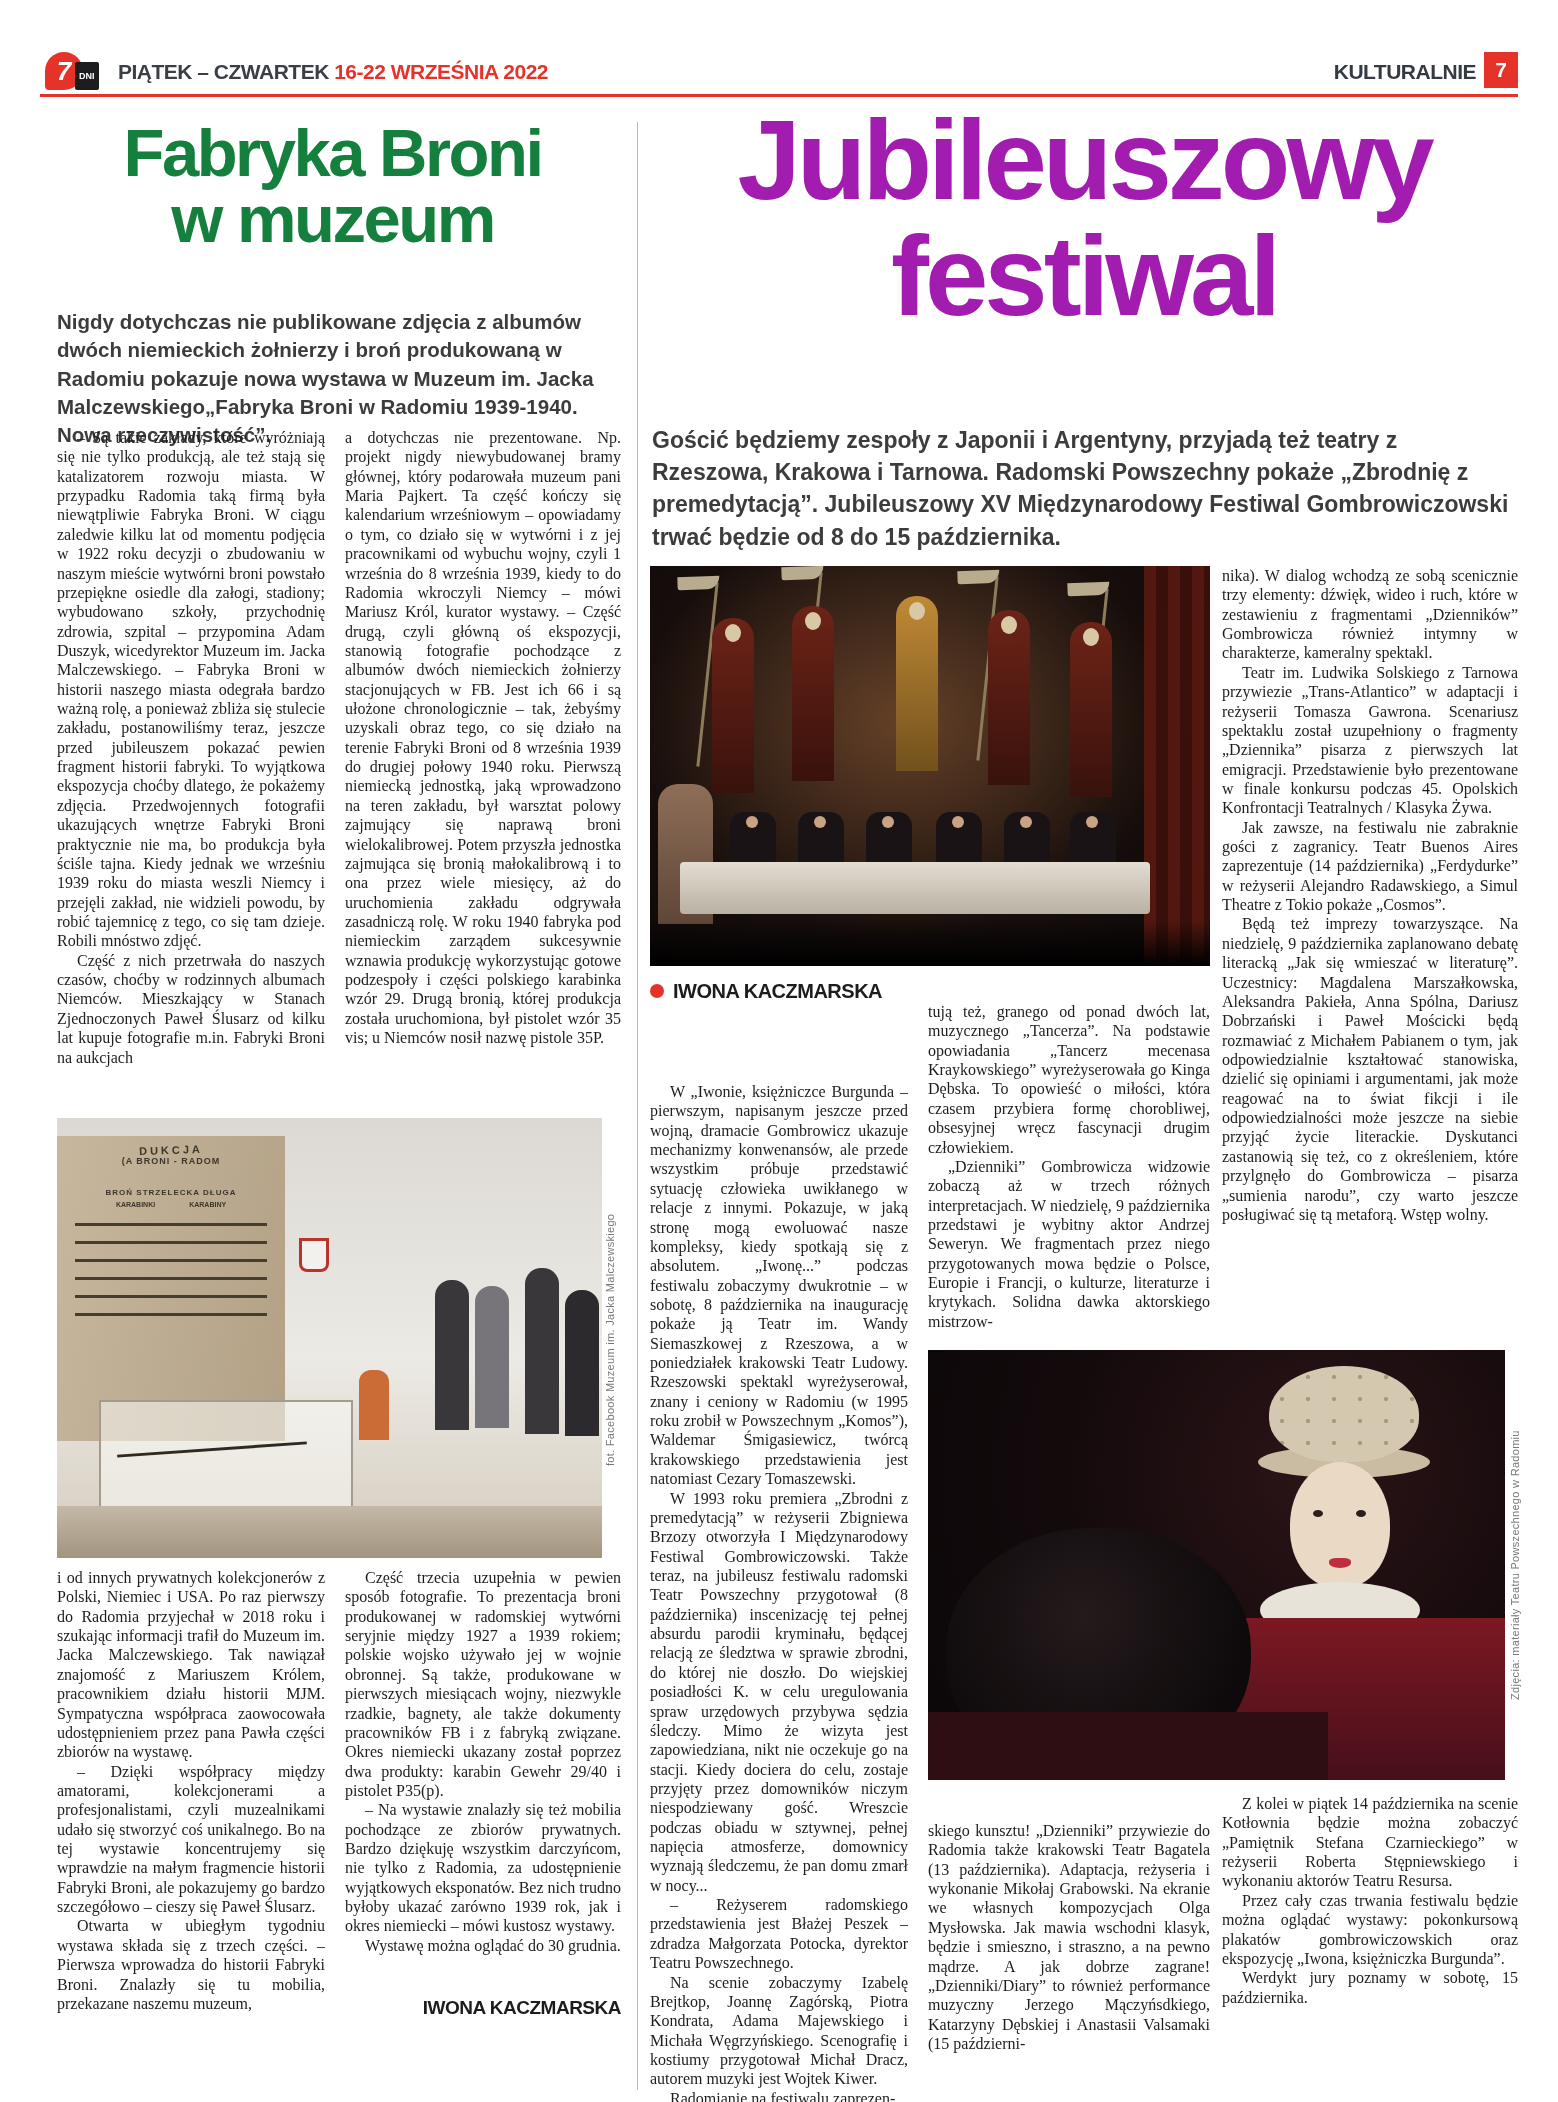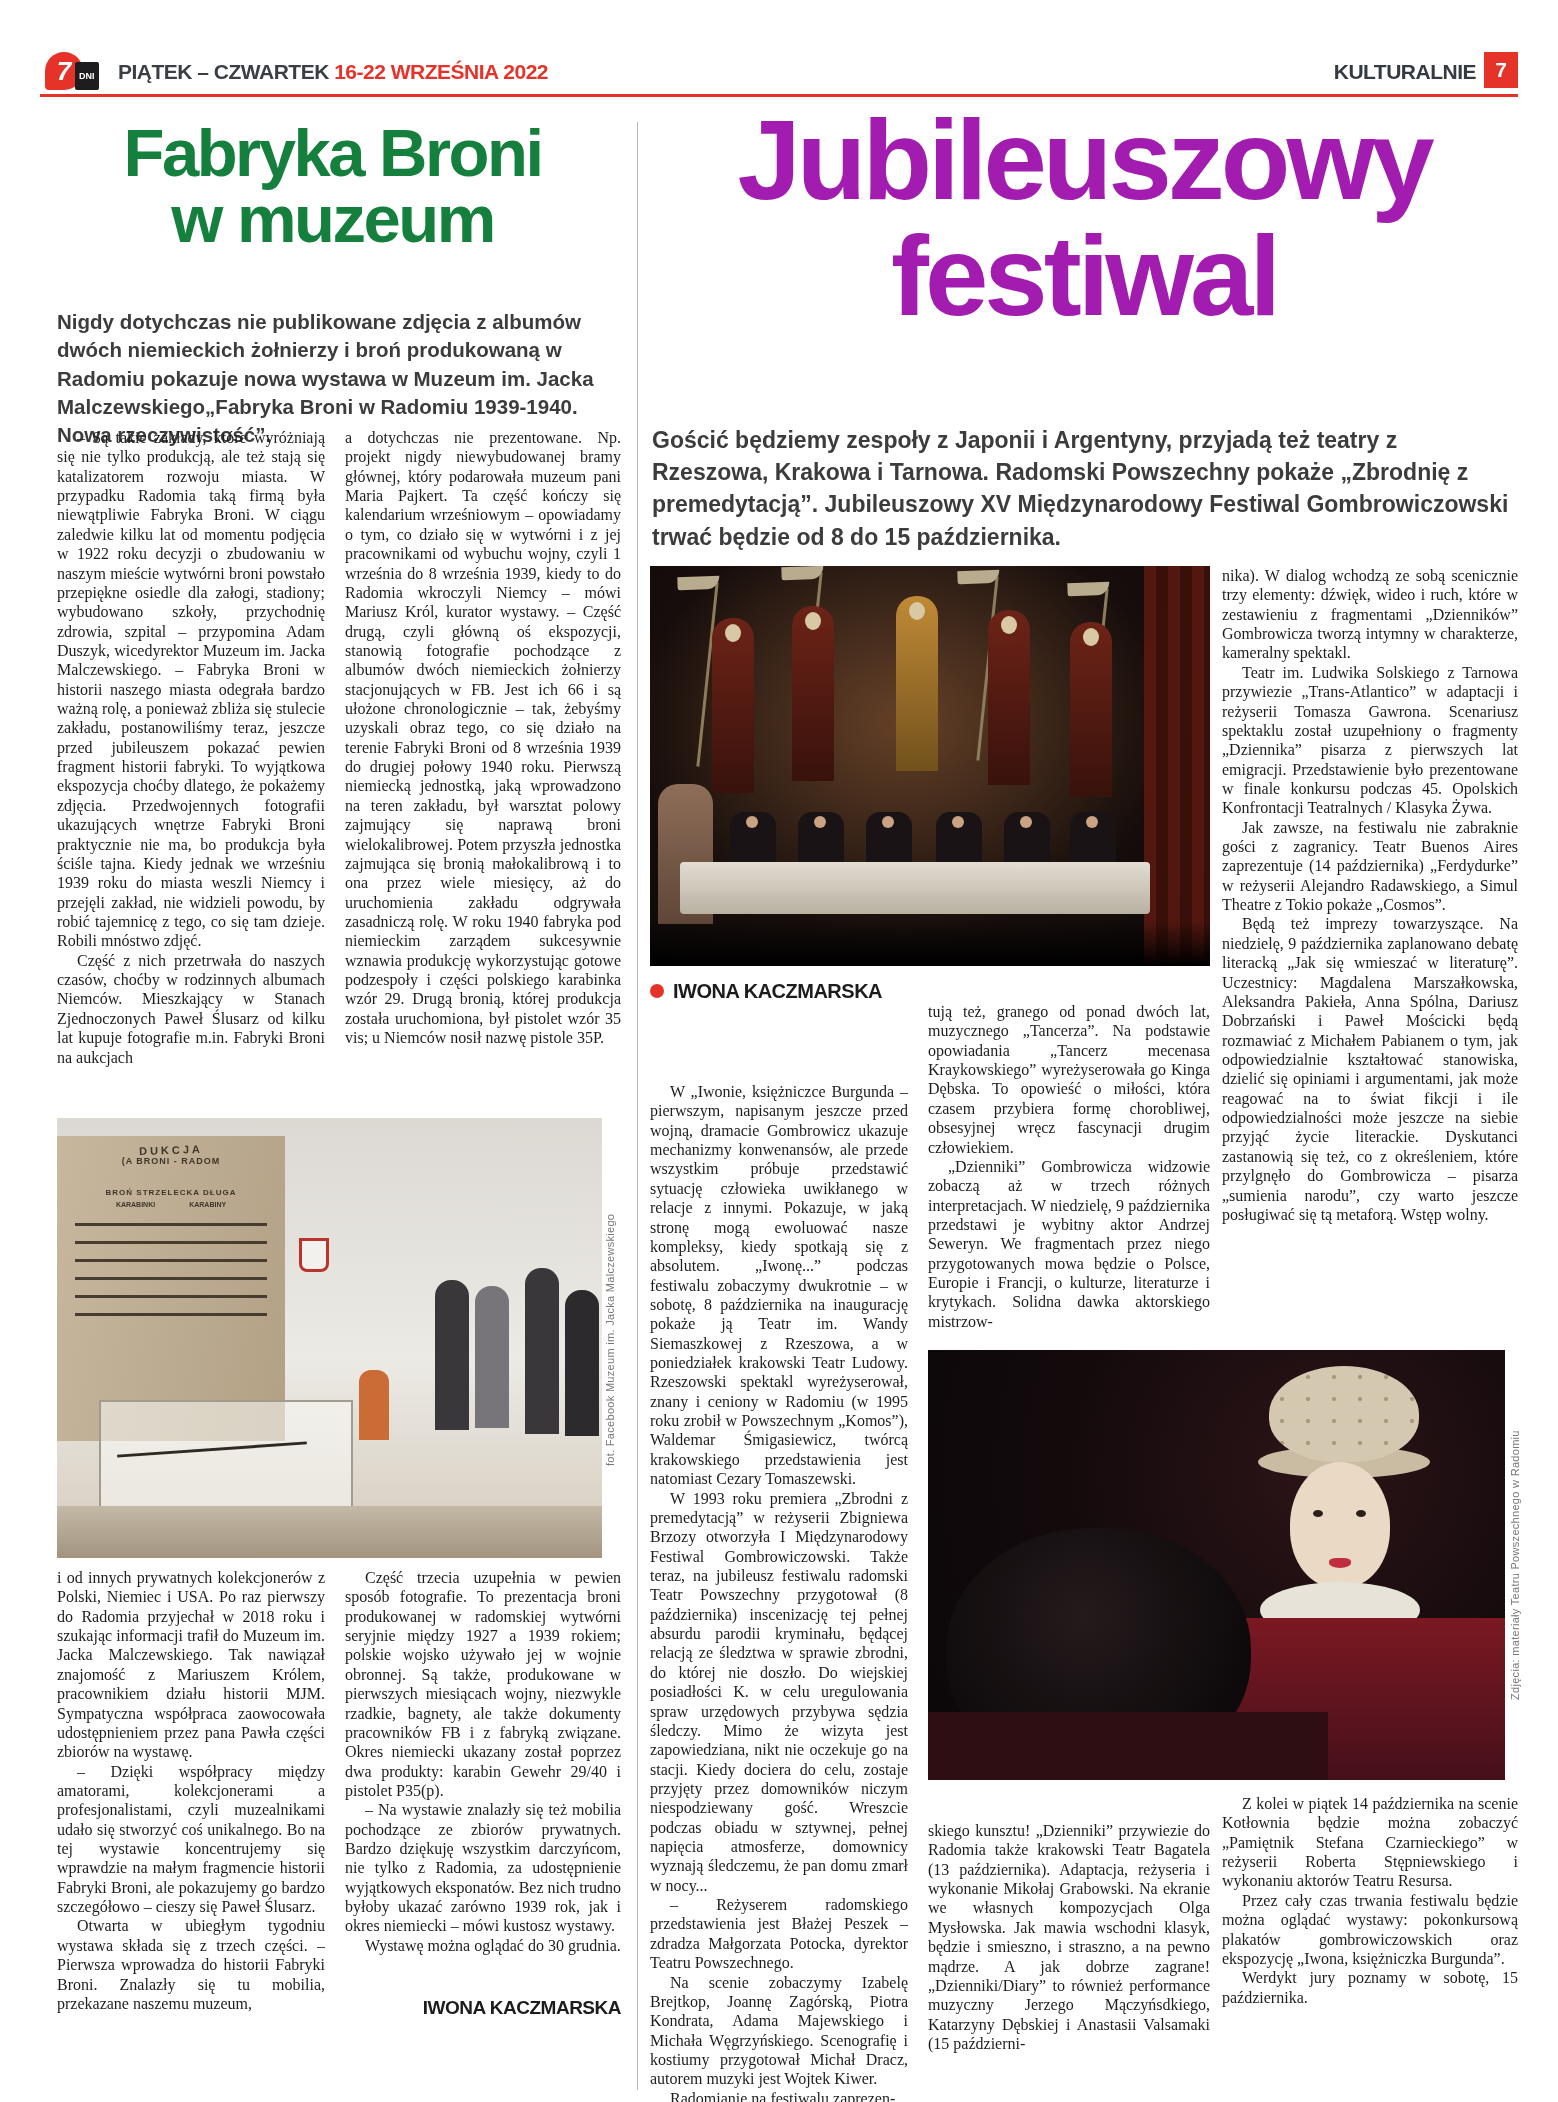--- a/index.html
+++ b/index.html
@@ -269,21 +269,21 @@
     <div class="abs pc-headfg"></div>
     <div class="abs pc-shoulder"></div>
   </div>
   <div class="abs vcap vcapC">Zdjęcia: materiały Teatru Powszechnego w Radomiu</div>
 
   <div class="abs coltext ra-c2b">
     <p>skiego kunsztu! „Dzienniki” przywiezie do Radomia także krakowski Teatr Bagatela (13 października). Adaptacja, reżyseria i wykonanie Mikołaj Grabowski. Na ekranie we własnych kompozycjach Olga Mysłowska. Jak mawia wschodni klasyk, będzie i smieszno, i straszno, a na pewno mądrze. A jak dobrze zagrane! „Dzienniki/Diary” to również performance muzyczny Jerzego Mączyńsdkiego, Katarzyny Dębskiej i Anastasii Valsamaki (15 październi-</p>
   </div>
 
   <div class="abs coltext ra-c3t">
-    <p>nika). W dialog wchodzą ze sobą scenicznie trzy elementy: dźwięk, wideo i ruch, które w zestawieniu z fragmentami „Dzienników” Gombrowicza tworzą intymny w charakterze, kameralny spektakl.</p>
+    <p>nika). W dialog wchodzą ze sobą scenicznie trzy elementy: dźwięk, wideo i ruch, które w zestawieniu z fragmentami „Dzienników” Gombrowicza również intymny w charakterze, kameralny spektakl.</p>
     <p class="ind">Teatr im. Ludwika Solskiego z Tarnowa przywiezie „Trans-Atlantico” w adaptacji i reżyserii Tomasza Gawrona. Scenariusz spektaklu został uzupełniony o fragmenty „Dziennika” pisarza z pierwszych lat emigracji. Przedstawienie było prezentowane w finale konkursu podczas 45. Opolskich Konfrontacji Teatralnych / Klasyka Żywa.</p>
     <p class="ind">Jak zawsze, na festiwalu nie zabraknie gości z zagranicy. Teatr Buenos Aires zaprezentuje (14 października) „Ferdydurke” w reżyserii Alejandro Radawskiego, a Simul Theatre z Tokio pokaże „Cosmos”.</p>
     <p class="ind">Będą też imprezy towarzyszące. Na niedzielę, 9 października zaplanowano debatę literacką „Jak się wmieszać w literaturę”. Uczestnicy: Magdalena Marszałkowska, Aleksandra Pakieła, Anna Spólna, Dariusz Dobrzański i Paweł Mościcki będą rozmawiać z Michałem Pabianem o tym, jak odpowiedzialnie kształtować stanowiska, dzielić się opiniami i argumentami, jak może reagować na to świat fikcji i ile odpowiedzialności może jeszcze na siebie przyjąć życie literackie. Dyskutanci zastanowią się też, co z określeniem, które przylgnęło do Gombrowicza – pisarza „sumienia narodu”, czy warto jeszcze posługiwać się tą metaforą. Wstęp wolny.</p>
   </div>
 
   <div class="abs coltext ra-c3b">
     <p class="ind">Z kolei w piątek  14 października na scenie Kotłownia będzie można zobaczyć „Pamiętnik Stefana Czarnieckiego” w reżyserii Roberta Stępniewskiego i wykonaniu aktorów Teatru Resursa.</p>
     <p class="ind">Przez cały czas trwania festiwalu będzie można oglądać wystawy: pokonkursową plakatów gombrowiczowskich oraz ekspozycję „Iwona, księżniczka Burgunda”.</p>
     <p class="ind">Werdykt jury poznamy w sobotę, 15 października.</p>
   </div>

